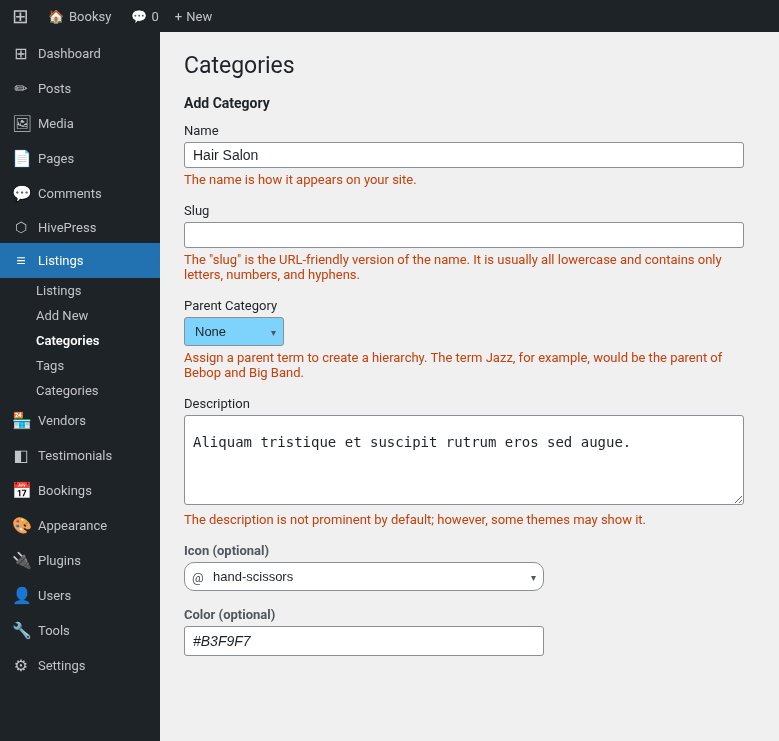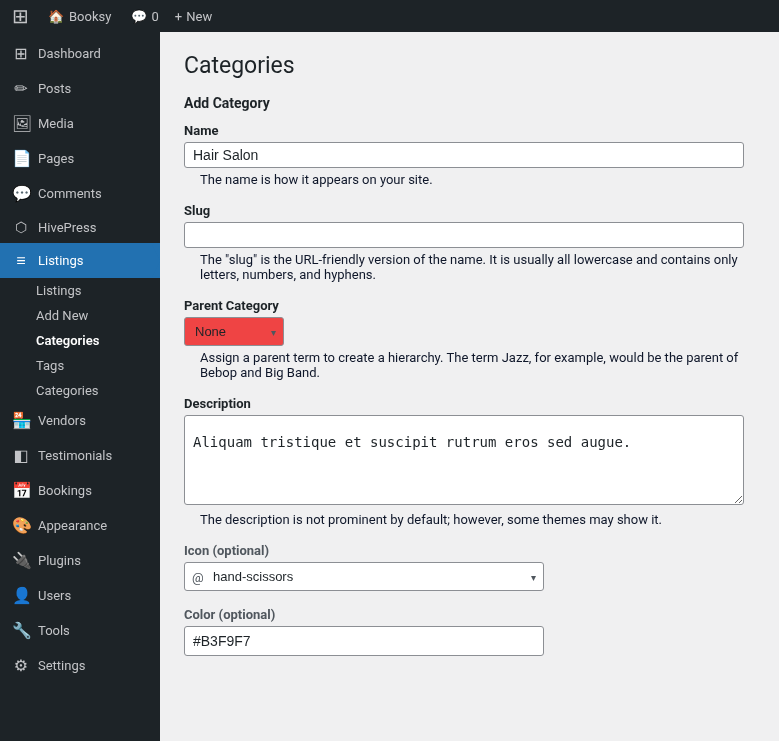--- a/index.html
+++ b/index.html
@@ -104,21 +104,21 @@
       margin-bottom: 12px;
     }
 
     .form-field {
       margin-bottom: 16px;
     }
 
     .form-label {
       display: block;
       font-size: 13px;
-      font-weight: 700;
+      font-weight: 400;
       color: #1d2327;
       margin-bottom: 4px;
     }
 
     .form-label.optional {
       font-weight: 700;
       color: #50575e;
     }
 
     .form-input {
@@ -128,37 +128,36 @@
       border: 1px solid #8c8f94;
       border-radius: 3px;
       font-size: 14px;
       color: #1d2327;
       background: #fff;
       outline: none;
     }
 
     .form-hint {
       font-size: 13px;
-      color: #0f172a;
+      color: #c2410c;
       margin-top: 4px;
       max-width: 560px;
-      margin-left: 16px;
     }
 
     .form-select-wrapper {
       position: relative;
       display: inline-block;
     }
     .form-select {
       padding: 6px 28px 6px 10px;
       border: 1px solid #8c8f94;
       border-radius: 3px;
       font-size: 13px;
       color: #1d2327;
-      background: #ef4444;
+      background: #7dd3fc;
       appearance: none;
       cursor: pointer;
       min-width: 100px;
     }
     .select-arrow {
       position: absolute;
       right: 8px;
       top: 50%;
       transform: translateY(-50%);
       pointer-events: none;
@@ -182,21 +181,21 @@
 
     
     .icon-select-wrapper {
       position: relative;
       max-width: 360px;
     }
     .icon-select {
       width: 100%;
       padding: 6px 28px 6px 28px;
       border: 1px solid #8c8f94;
-      border-radius: 3px;
+      border-radius: 10px;
       font-size: 13px;
       color: #1d2327;
       background: #fff;
       appearance: none;
       cursor: pointer;
     }
     .icon-select-prefix {
       position: absolute;
       left: 8px;
       top: 50%;
@@ -222,20 +221,21 @@
       max-width: 360px;
     }
     .color-input {
       width: 100%;
       padding: 6px 8px;
       border: 1px solid #8c8f94;
       border-radius: 3px;
       font-size: 14px;
       color: #1d2327;
       background: #fff;
+      font-style: italic;
     }
 
     .sidebar-arrow {
       position: absolute;
       right: 0;
       width: 0;
       height: 0;
       border-top: 16px solid transparent;
       border-bottom: 16px solid transparent;
       border-left: 8px solid #2271b1;

